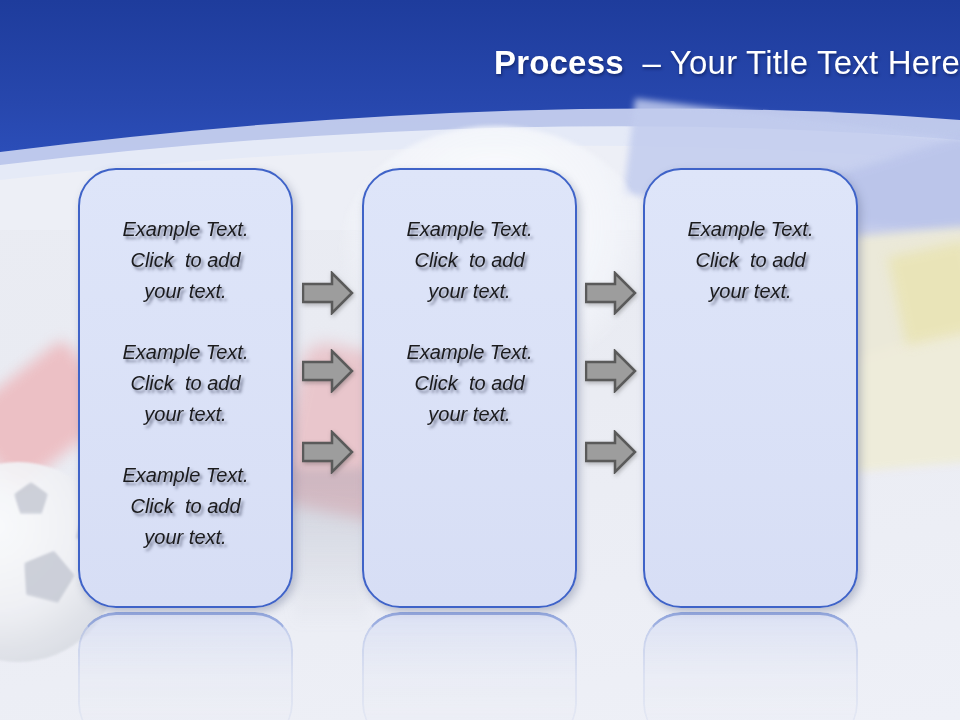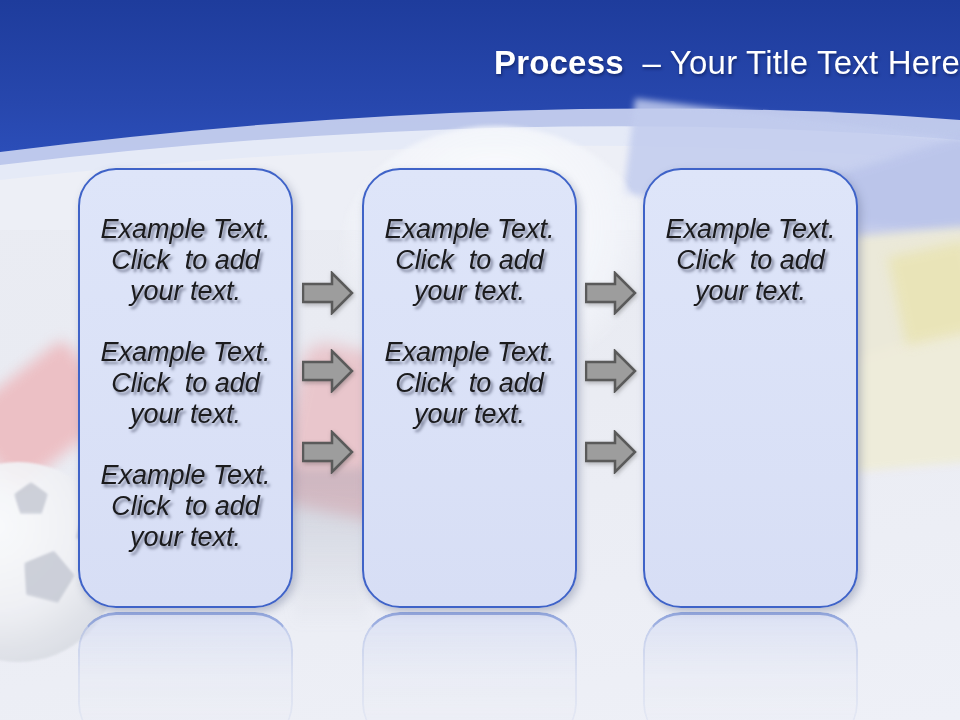--- a/index.html
+++ b/index.html
@@ -51,21 +51,21 @@
     background:radial-gradient(circle at 50% 40%, rgba(253,254,255,.98) 0%, rgba(243,245,250,.85) 55%, rgba(233,236,244,0) 75%);
     filter:blur(2px); }
 
   
   .pbox { top:168px; width:215px; height:440px; border-radius:38px;
     background:linear-gradient(180deg,#dee5f9 0%,#d7def5 100%);
     border:2.5px solid #3f63c8; box-sizing:border-box;
     box-shadow:3px 4px 9px rgba(95,105,140,.38);
     padding-top:44px; }
   .pbox-1 { left:78px; } .pbox-2 { left:362px; } .pbox-3 { left:643px; }
-  .ptext { width:100%; text-align:center; font-style:italic; font-size:27px;
+  .ptext { width:100%; text-align:center; font-style:italic; font-size:20px;
     line-height:31px; color:#1b1b1d; margin:0 0 30px 0; white-space:pre-wrap;
     text-shadow:2.5px 2.5px 3px rgba(105,110,135,.85); cursor:text; }
 
   
   .arrow { width:52px; height:44px; filter:drop-shadow(1px 2px 2px rgba(40,40,40,.3)); }
   .ag1 { left:302px; } .ag2 { left:585px; }
   .ar1 { top:271px; } .ar2 { top:349px; } .ar3 { top:430px; }
 
   
   .reflection { top:612px; width:215px; height:130px; border-radius:38px;

